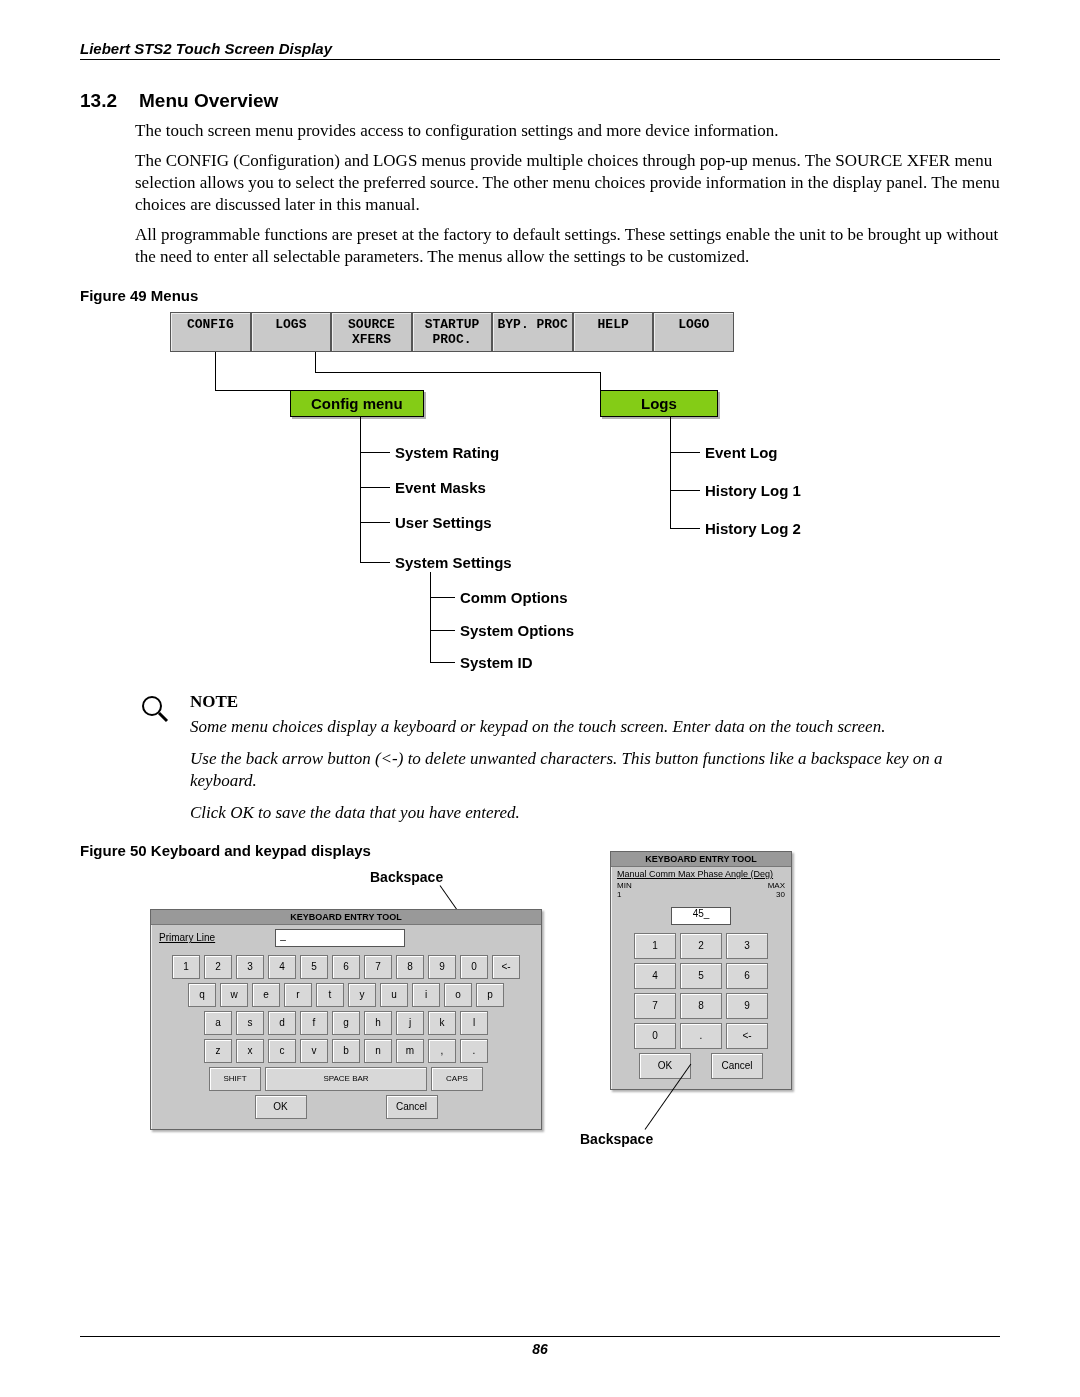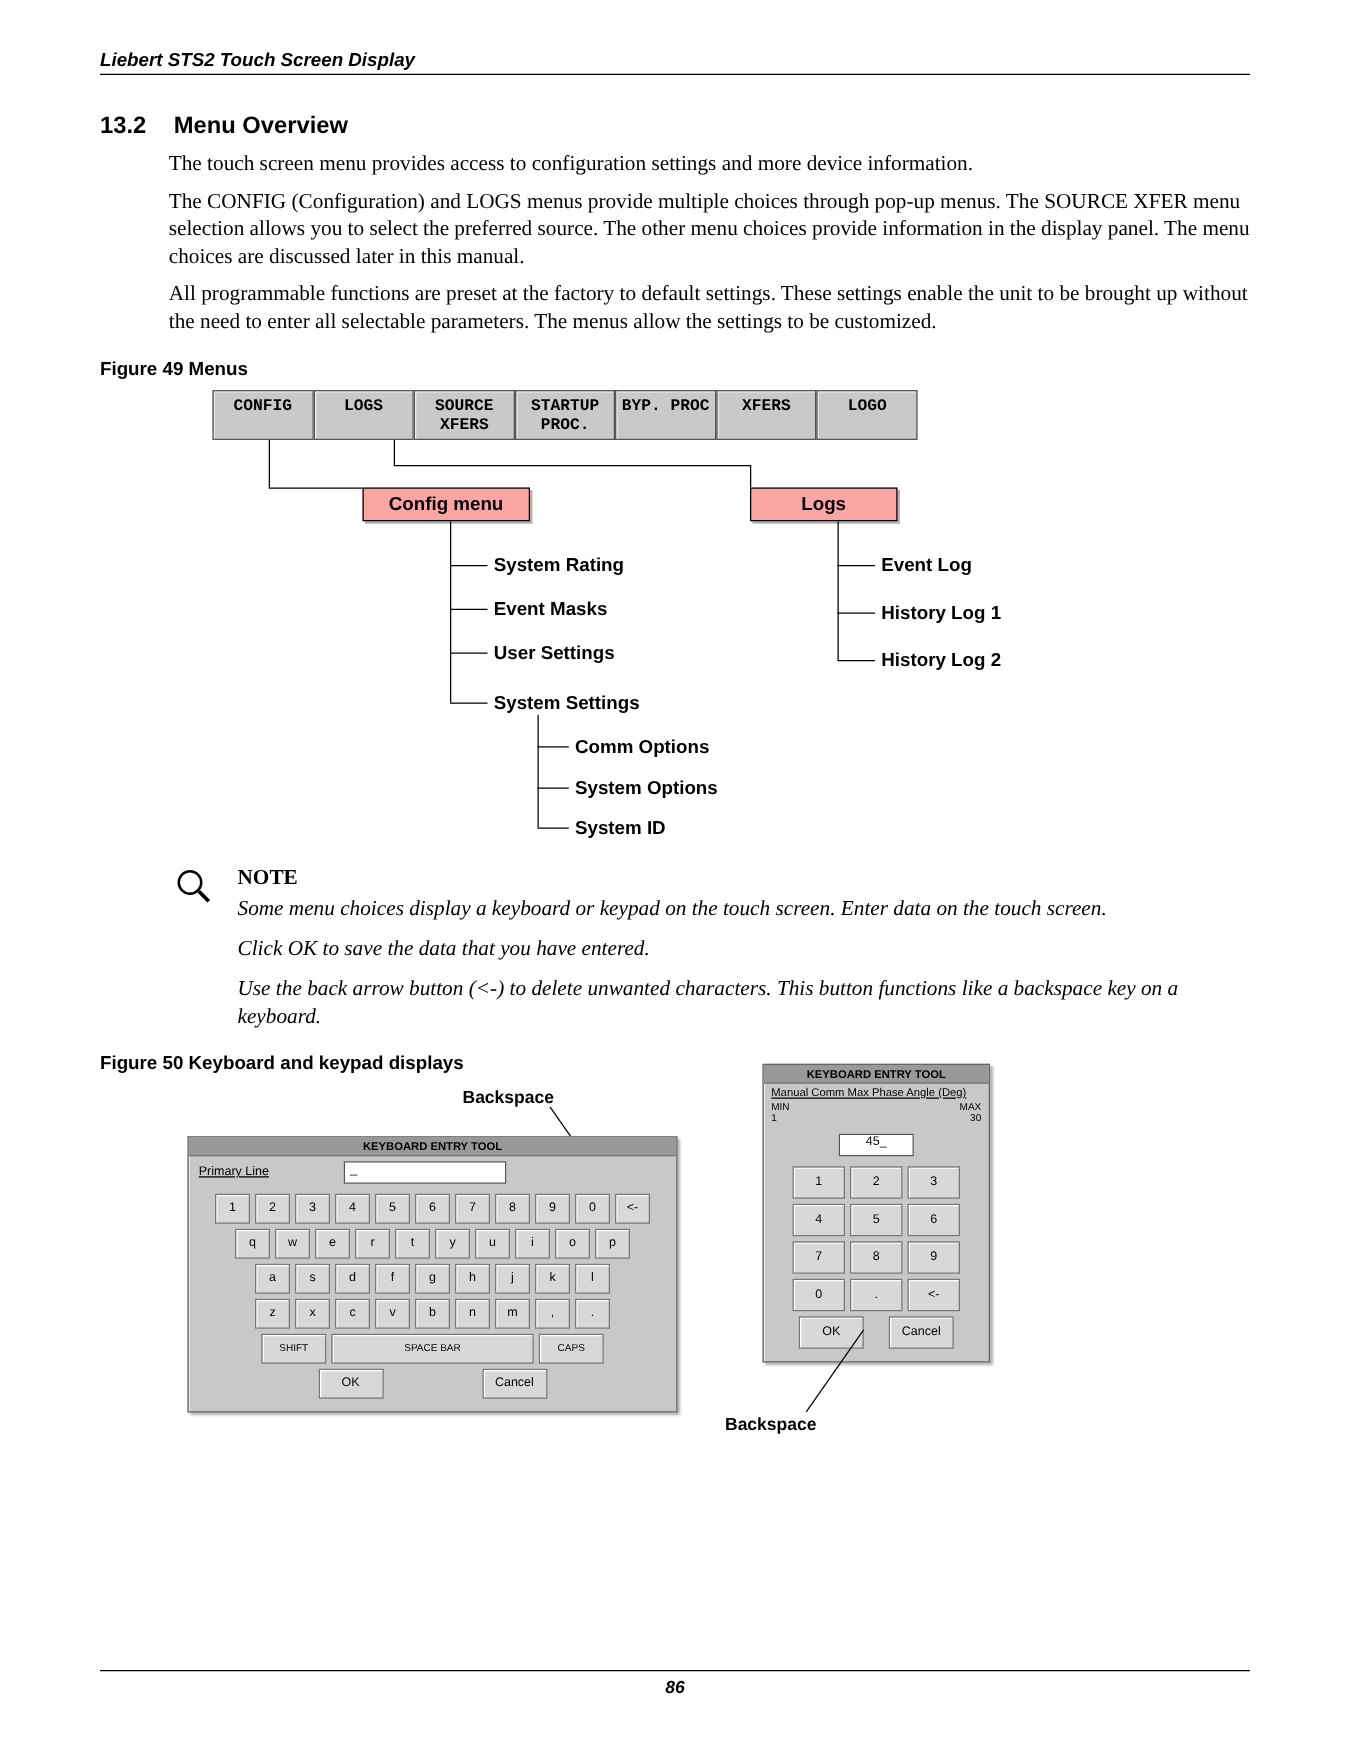--- a/index.html
+++ b/index.html
@@ -66,21 +66,21 @@
     padding: 4px 0;
     box-shadow: inset 1px 1px 0 #eee;
   }
   .tree-area {
     position: relative;
     margin-left: 90px;
     height: 330px;
   }
   .tree-box {
     position: absolute;
-    background: #fca5a5;
+    background: #84cc16;
     border: 1px solid #000;
     font-family: Arial, sans-serif;
     font-weight: bold;
     font-size: 15px;
     padding: 4px 20px;
     box-shadow: 2px 2px 0 rgba(0,0,0,.3);
   }
   .tree-label {
     position: absolute;
     font-family: Arial, sans-serif;
@@ -211,21 +211,21 @@
   <p class="body-p">All programmable functions are preset at the factory to default settings. These settings enable the unit to be brought up without the need to enter all selectable parameters. The menus allow the settings to be customized.</p>
 
   <div class="fig-caption">Figure 49  Menus</div>
 
   <div class="menu-bar">
     <div>CONFIG</div>
     <div>LOGS</div>
     <div>SOURCE XFERS</div>
     <div>STARTUP PROC.</div>
     <div>BYP. PROC</div>
-    <div>XFERS</div>
+    <div>HELP</div>
     <div>LOGO</div>
   </div>
 
   <div class="tree-area">
 
     <div class="tline" style="left:45px; top:0; width:1px; height:38px;"></div>
     <div class="tline" style="left:45px; top:38px; width:75px; height:1px;"></div>
 
     <div class="tline" style="left:145px; top:0; width:1px; height:20px;"></div>
     <div class="tline" style="left:145px; top:20px; width:285px; height:1px;"></div>
@@ -264,22 +264,22 @@
 
   <div class="note-block" style="margin-left:110px;">
     <span class="note-icon" style="left:-50px;">
       <svg width="30" height="30" viewBox="0 0 30 30">
           <circle cx="12" cy="12" r="9" fill="none" stroke="#000" stroke-width="2"></circle>
           <line x1="19" y1="19" x2="27" y2="27" stroke="#000" stroke-width="3"></line>
         </svg>
     </span>
     <div class="note-title">NOTE</div>
     <div class="note-text" style="margin-left:0;">Some menu choices display a keyboard or keypad on the touch screen. Enter data on the touch screen.</div>
+    <div class="note-text" style="margin-left:0;">Use the back arrow button (&lt;-) to delete unwanted characters. This button functions like a backspace key on a keyboard.</div>
     <div class="note-text" style="margin-left:0;">Click OK to save the data that you have entered.</div>
-    <div class="note-text" style="margin-left:0;">Use the back arrow button (&lt;-) to delete unwanted characters. This button functions like a backspace key on a keyboard.</div>
   </div>
 
   <div class="fig-caption">Figure 50  Keyboard and keypad displays</div>
 
   <div class="kb-area">
     <span class="kb-label" style="left:290px; top:0;">Backspace</span>
     <div class="kb-leader" style="left:360px; top:16px; width:100px; transform:rotate(55deg);"></div>
 
     <div class="kb-window" style="left:70px; top:40px; width:390px;">
       <div class="kb-title">KEYBOARD ENTRY TOOL</div>

